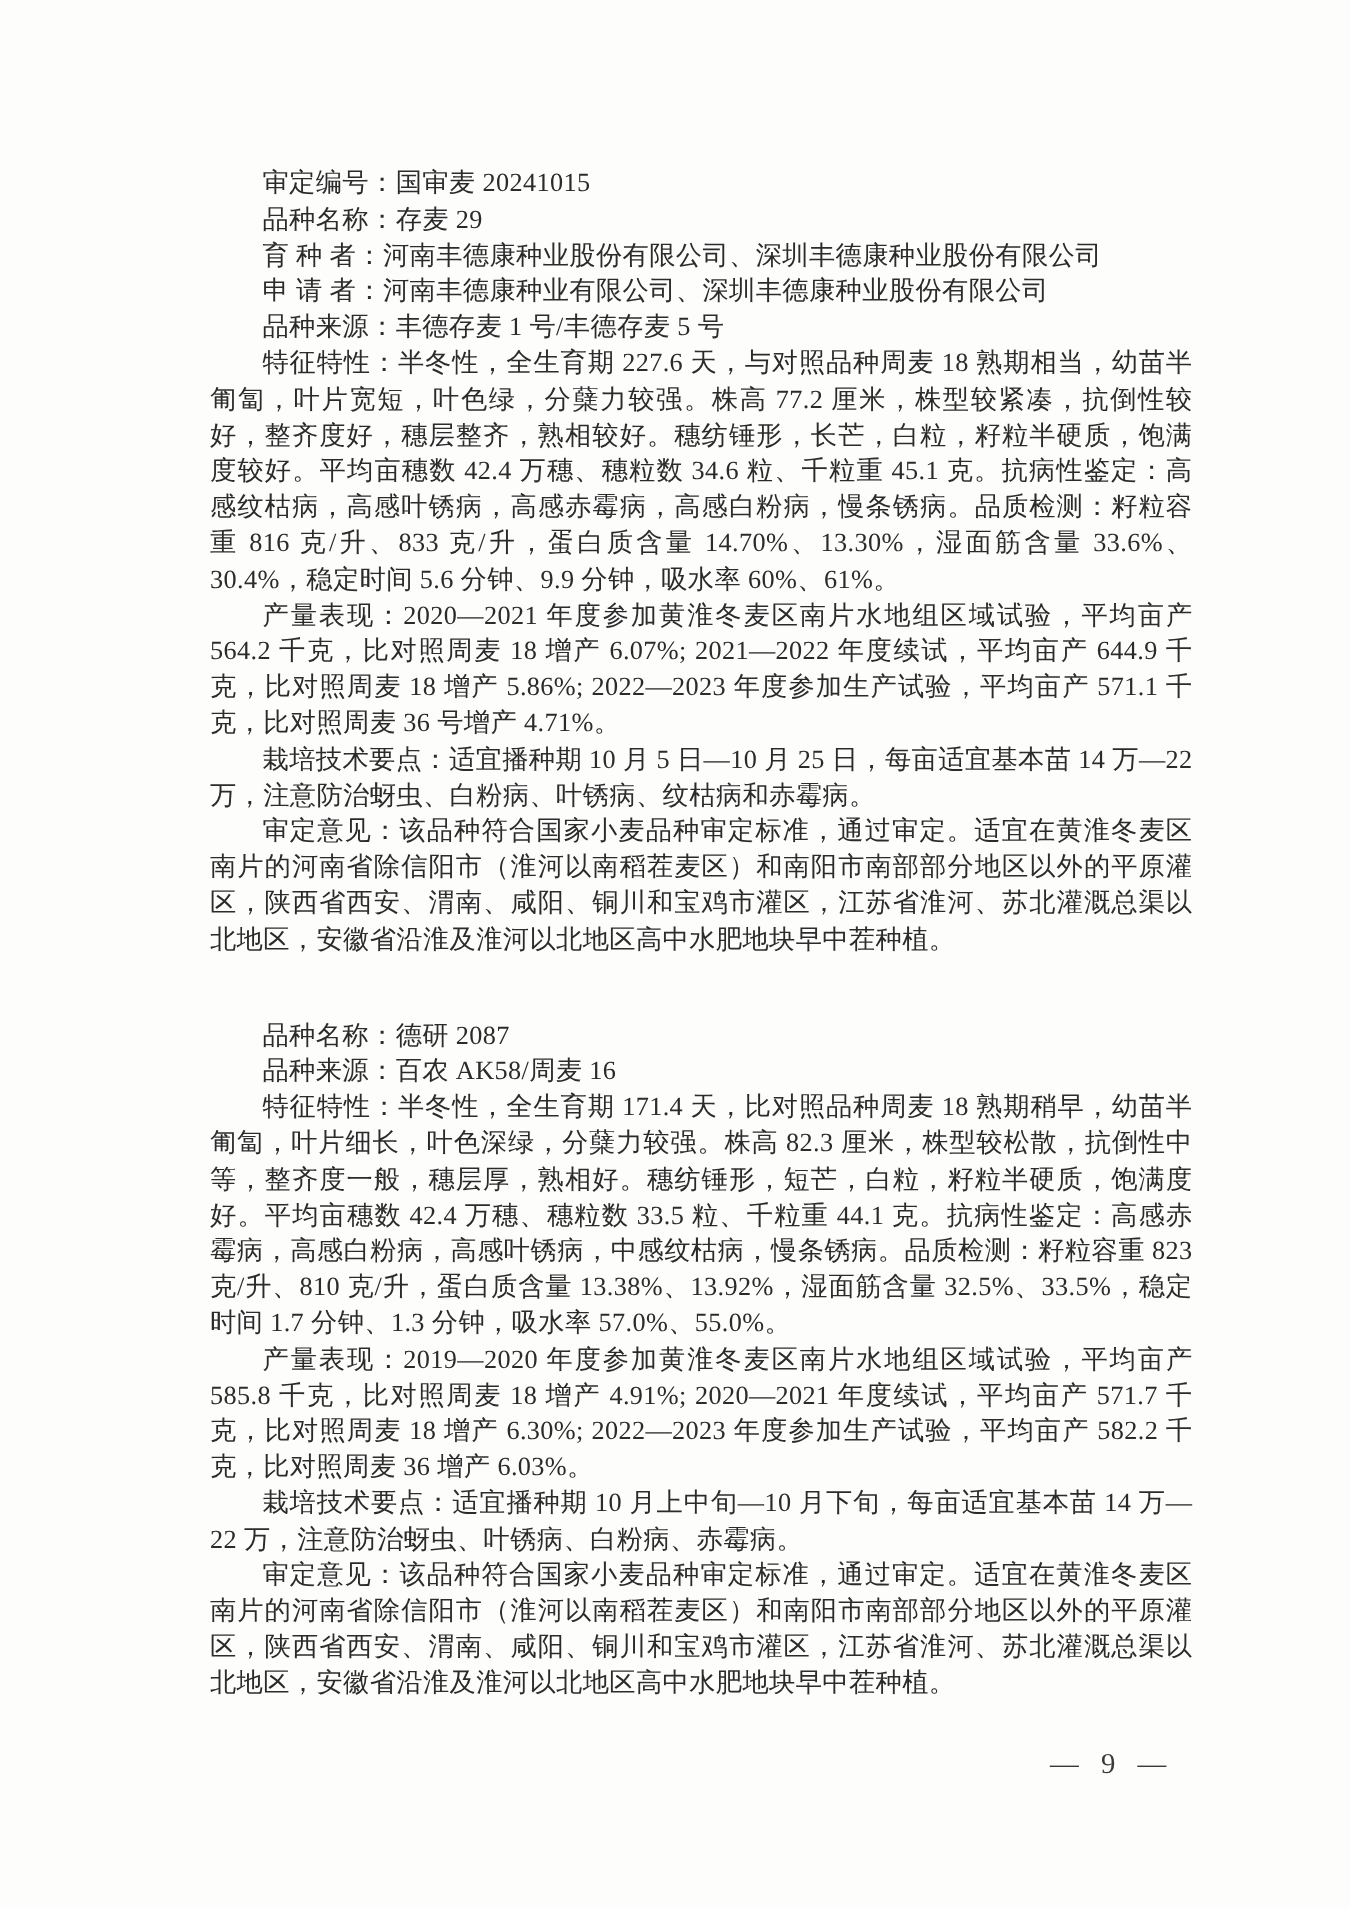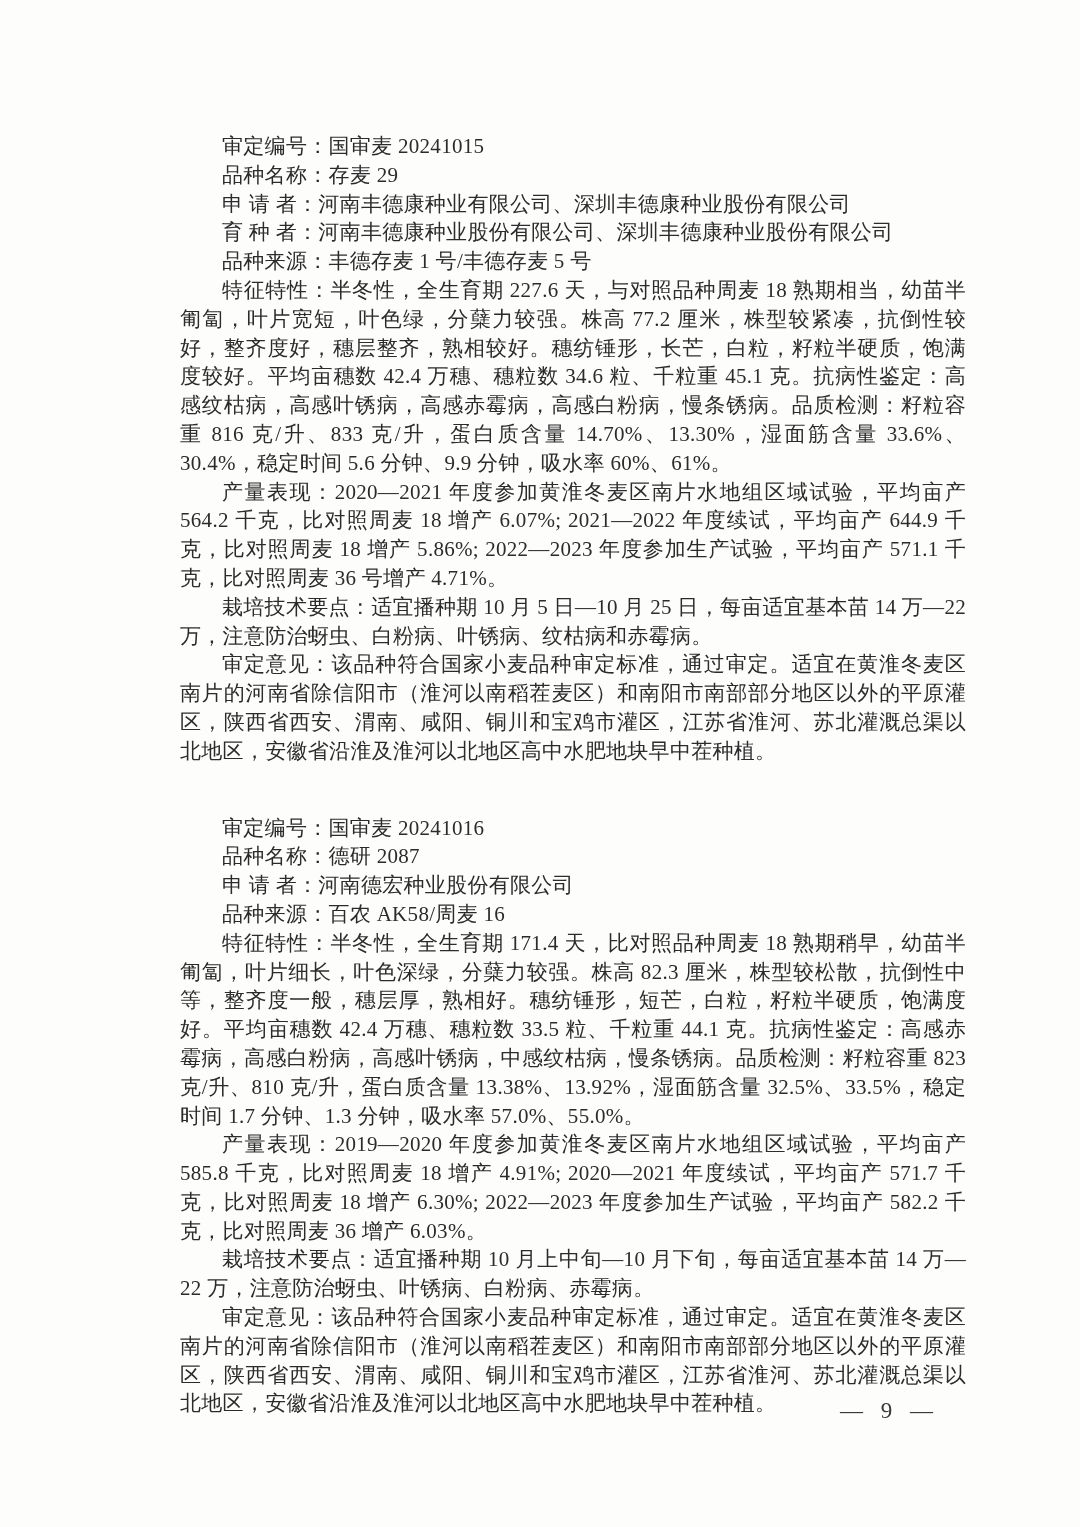--- a/index.html
+++ b/index.html
@@ -14,21 +14,21 @@
     font-family: "Liberation Serif", "DejaVu Serif", serif;
     color: #2b2b2b;
     overflow: hidden;
   }
   .page {
     position: absolute;
     inset: 0;
   }
   .content {
     position: absolute;
-    left: 180px;
+    left: 168px;
     top: 132px;
     width: 786px;
   }
   .entry p {
     margin: 0;
     font-size: 21px;
     line-height: 28.8px;
     text-align: justify;
     text-indent: 42px;
     letter-spacing: 0.3px;
@@ -51,33 +51,31 @@
 </style>
 </head>
 <body>
 
 <div class="page">
   <div class="content">
 
     <section class="entry entry-1">
       <p><span class="field-label">审定编号：</span><span>国审麦 20241015</span></p>
       <p><span class="field-label">品种名称：</span><span>存麦 29</span></p>
+      <p><span class="field-label">育 种 者：</span><span>河南丰德康种业股份有限公司、深圳丰德康种业股份有限公司</span></p>
       <p><span class="field-label">申 请 者：</span><span>河南丰德康种业有限公司、深圳丰德康种业股份有限公司</span></p>
-      <p><span class="field-label">育 种 者：</span><span>河南丰德康种业股份有限公司、深圳丰德康种业股份有限公司</span></p>
       <p><span class="field-label">品种来源：</span><span>丰德存麦 1 号/丰德存麦 5 号</span></p>
       <p><span class="para-label">特征特性：</span><span>半冬性，全生育期 227.6 天，与对照品种周麦 18 熟期相当，幼苗半匍匐，叶片宽短，叶色绿，分蘖力较强。株高 77.2 厘米，株型较紧凑，抗倒性较好，整齐度好，穗层整齐，熟相较好。穗纺锤形，长芒，白粒，籽粒半硬质，饱满度较好。平均亩穗数 42.4 万穗、穗粒数 34.6 粒、千粒重 45.1 克。抗病性鉴定：高感纹枯病，高感叶锈病，高感赤霉病，高感白粉病，慢条锈病。品质检测：籽粒容重 816 克/升、833 克/升，蛋白质含量 14.70%、13.30%，湿面筋含量 33.6%、30.4%，稳定时间 5.6 分钟、9.9 分钟，吸水率 60%、61%。</span></p>
       <p><span class="para-label">产量表现：</span><span>2020—2021 年度参加黄淮冬麦区南片水地组区域试验，平均亩产 564.2 千克，比对照周麦 18 增产 6.07%; 2021—2022 年度续试，平均亩产 644.9 千克，比对照周麦 18 增产 5.86%; 2022—2023 年度参加生产试验，平均亩产 571.1 千克，比对照周麦 36 号增产 4.71%。</span></p>
       <p><span class="para-label">栽培技术要点：</span><span>适宜播种期 10 月 5 日—10 月 25 日，每亩适宜基本苗 14 万—22 万，注意防治蚜虫、白粉病、叶锈病、纹枯病和赤霉病。</span></p>
       <p><span class="para-label">审定意见：</span><span>该品种符合国家小麦品种审定标准，通过审定。适宜在黄淮冬麦区南片的河南省除信阳市（淮河以南稻茬麦区）和南阳市南部部分地区以外的平原灌区，陕西省西安、渭南、咸阳、铜川和宝鸡市灌区，江苏省淮河、苏北灌溉总渠以北地区，安徽省沿淮及淮河以北地区高中水肥地块早中茬种植。</span></p>
     </section>
 
     <section class="entry entry-2">
-      <p><span class="field-label">审定编号：</span><span>国审麦 20241016</span></p>
       <p><span class="field-label">品种名称：</span><span>德研 2087</span></p>
-      <p><span class="field-label">申 请 者：</span><span>河南德宏种业股份有限公司</span></p>
       <p><span class="field-label">品种来源：</span><span>百农 AK58/周麦 16</span></p>
       <p><span class="para-label">特征特性：</span><span>半冬性，全生育期 171.4 天，比对照品种周麦 18 熟期稍早，幼苗半匍匐，叶片细长，叶色深绿，分蘖力较强。株高 82.3 厘米，株型较松散，抗倒性中等，整齐度一般，穗层厚，熟相好。穗纺锤形，短芒，白粒，籽粒半硬质，饱满度好。平均亩穗数 42.4 万穗、穗粒数 33.5 粒、千粒重 44.1 克。抗病性鉴定：高感赤霉病，高感白粉病，高感叶锈病，中感纹枯病，慢条锈病。品质检测：籽粒容重 823 克/升、810 克/升，蛋白质含量 13.38%、13.92%，湿面筋含量 32.5%、33.5%，稳定时间 1.7 分钟、1.3 分钟，吸水率 57.0%、55.0%。</span></p>
       <p><span class="para-label">产量表现：</span><span>2019—2020 年度参加黄淮冬麦区南片水地组区域试验，平均亩产 585.8 千克，比对照周麦 18 增产 4.91%; 2020—2021 年度续试，平均亩产 571.7 千克，比对照周麦 18 增产 6.30%; 2022—2023 年度参加生产试验，平均亩产 582.2 千克，比对照周麦 36 增产 6.03%。</span></p>
       <p><span class="para-label">栽培技术要点：</span><span>适宜播种期 10 月上中旬—10 月下旬，每亩适宜基本苗 14 万—22 万，注意防治蚜虫、叶锈病、白粉病、赤霉病。</span></p>
       <p><span class="para-label">审定意见：</span><span>该品种符合国家小麦品种审定标准，通过审定。适宜在黄淮冬麦区南片的河南省除信阳市（淮河以南稻茬麦区）和南阳市南部部分地区以外的平原灌区，陕西省西安、渭南、咸阳、铜川和宝鸡市灌区，江苏省淮河、苏北灌溉总渠以北地区，安徽省沿淮及淮河以北地区高中水肥地块早中茬种植。</span></p>
     </section>
 
   </div>
 
   <div class="footer-page-number">— 9 —</div>

